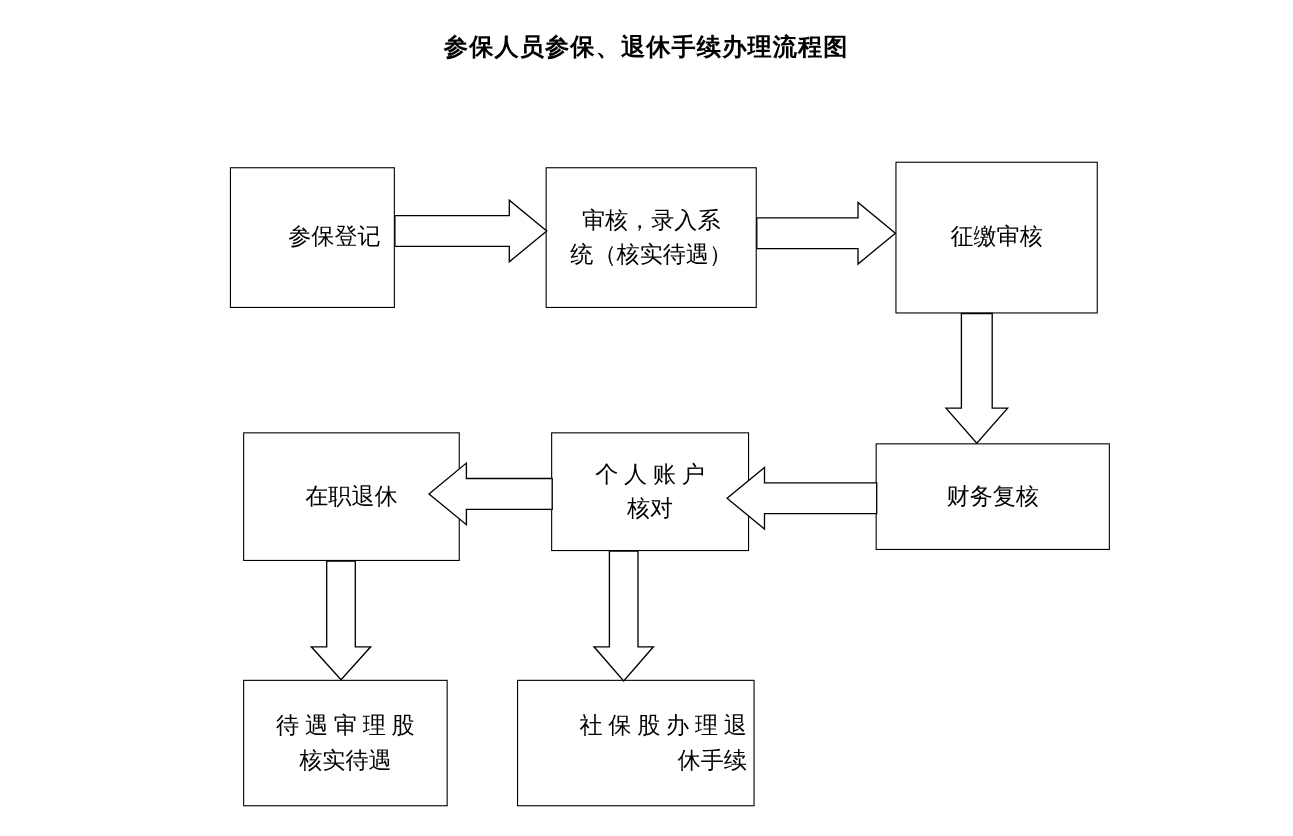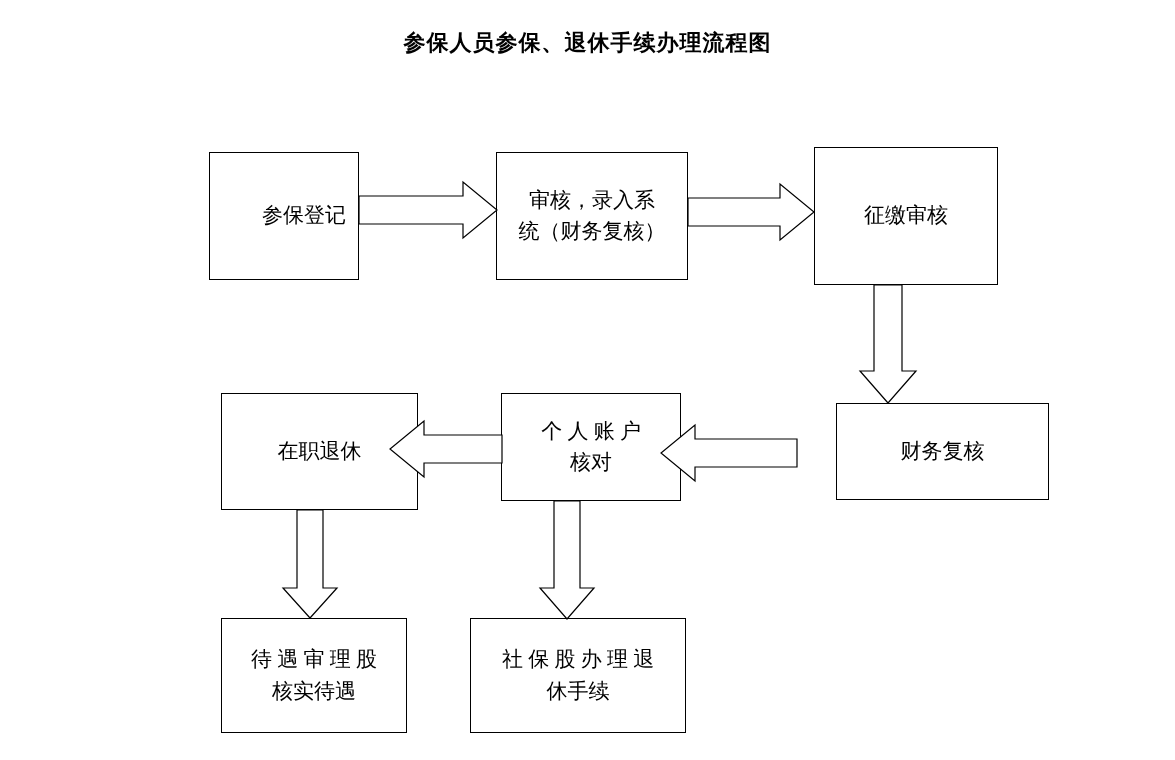--- a/index.html
+++ b/index.html
@@ -67,46 +67,46 @@
 <div id="canvas">
 
   <div class="title">参保人员参保、退休手续办理流程图</div>
 
   <div class="node" style="left:209px; top:152px; width:150px; height:128px;padding-left:46px;">
     <span class="inner">参保登记</span>
   </div>
 
   <div class="node" style="left:496px; top:152px; width:192px; height:128px;">
     <span class="inner">审核，录入系
-统（财务复核）</span>
+统（核实待遇）</span>
   </div>
 
   <div class="node" style="left:814px; top:147px; width:184px; height:138px;font-family:Liberation Serif, serif;">
     <span class="inner">征缴审核</span>
   </div>
 
-  <div class="node" style="left:796px; top:403px; width:213px; height:97px;margin-left:40px;">
+  <div class="node" style="left:796px; top:403px; width:213px; height:97px;">
     <span class="inner">财务复核</span>
   </div>
 
   <div class="node" style="left:501px; top:393px; width:180px; height:108px;">
     <span class="inner">个 人 账 户
 核对</span>
   </div>
 
   <div class="node" style="left:221px; top:393px; width:197px; height:117px;">
     <span class="inner">在职退休</span>
   </div>
 
   <div class="node" style="left:221px; top:618px; width:186px; height:115px;">
     <span class="inner">待 遇 审 理 股
 核实待遇</span>
   </div>
 
-  <div class="node" style="left:470px; top:618px; width:216px; height:115px;">
+  <div class="node" style="left:470px; top:618px; width:216px; height:115px;text-align:right;">
     <span class="inner">社 保 股 办 理 退
 休手续</span>
   </div>
 
   <div class="arrow" style="left:359px; top:180px; width:140px; height:60px;">
     <svg width="140" height="60" viewBox="0 0 140 60">
       <polygon points="0,16 104,16 104,2 138,30 104,58 104,44 0,44"></polygon>
     </svg>
   </div>
 

